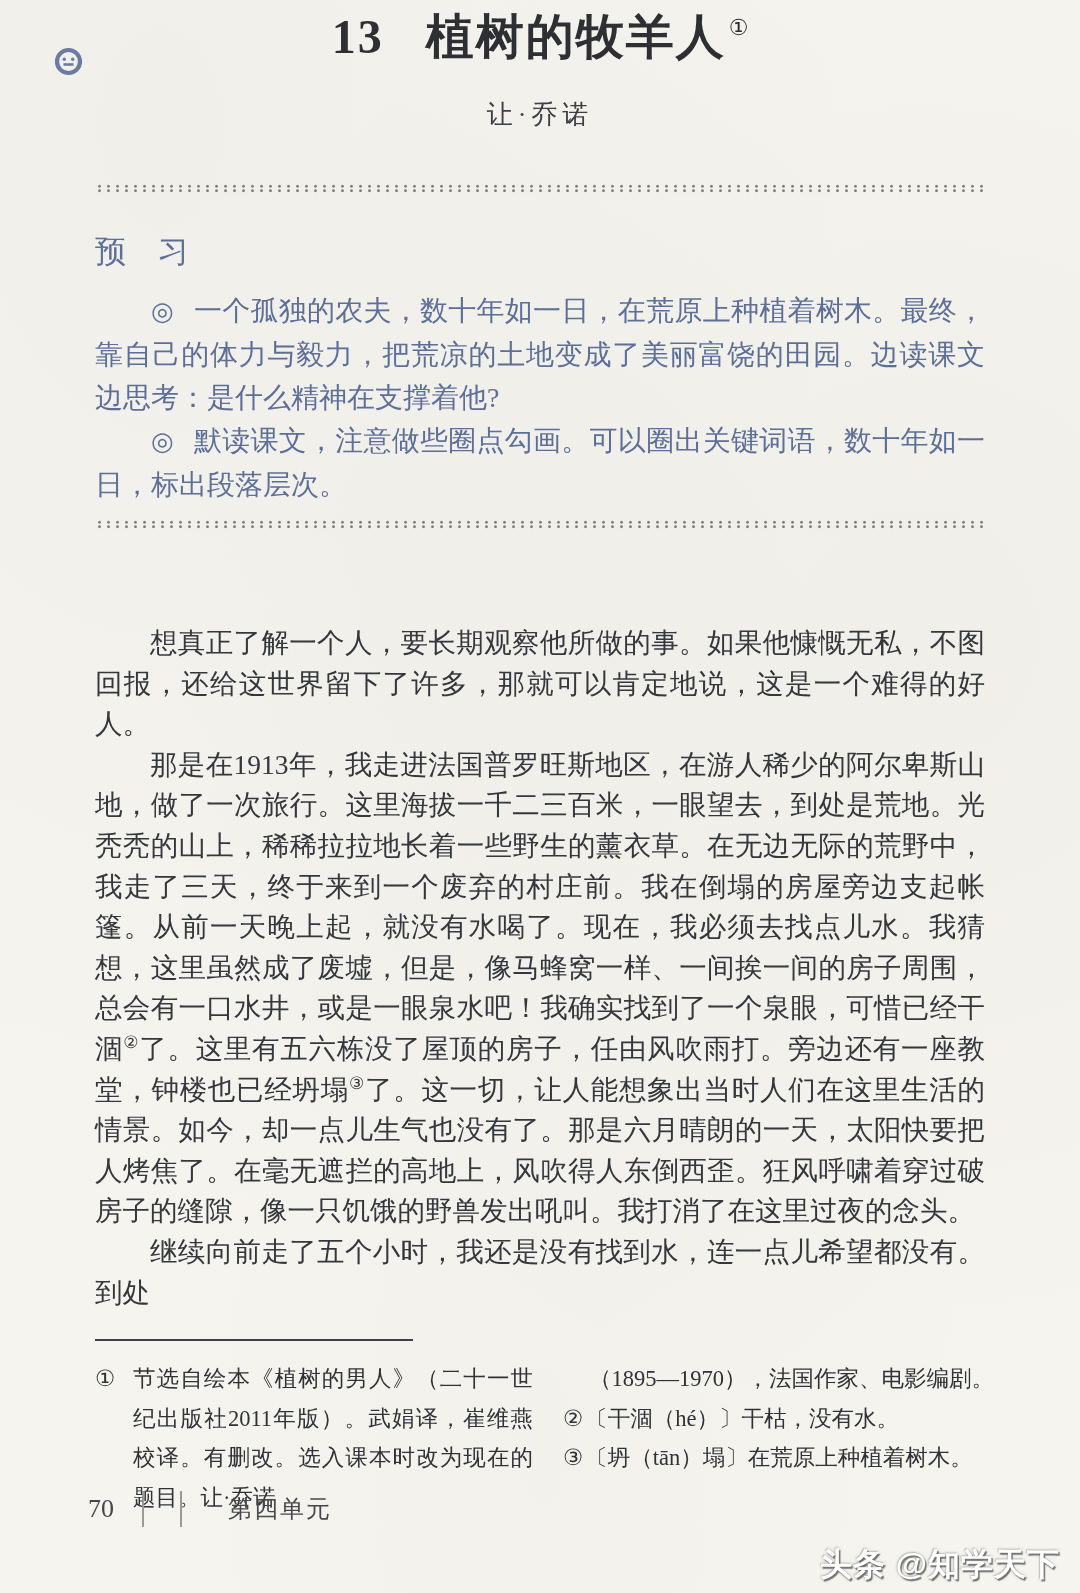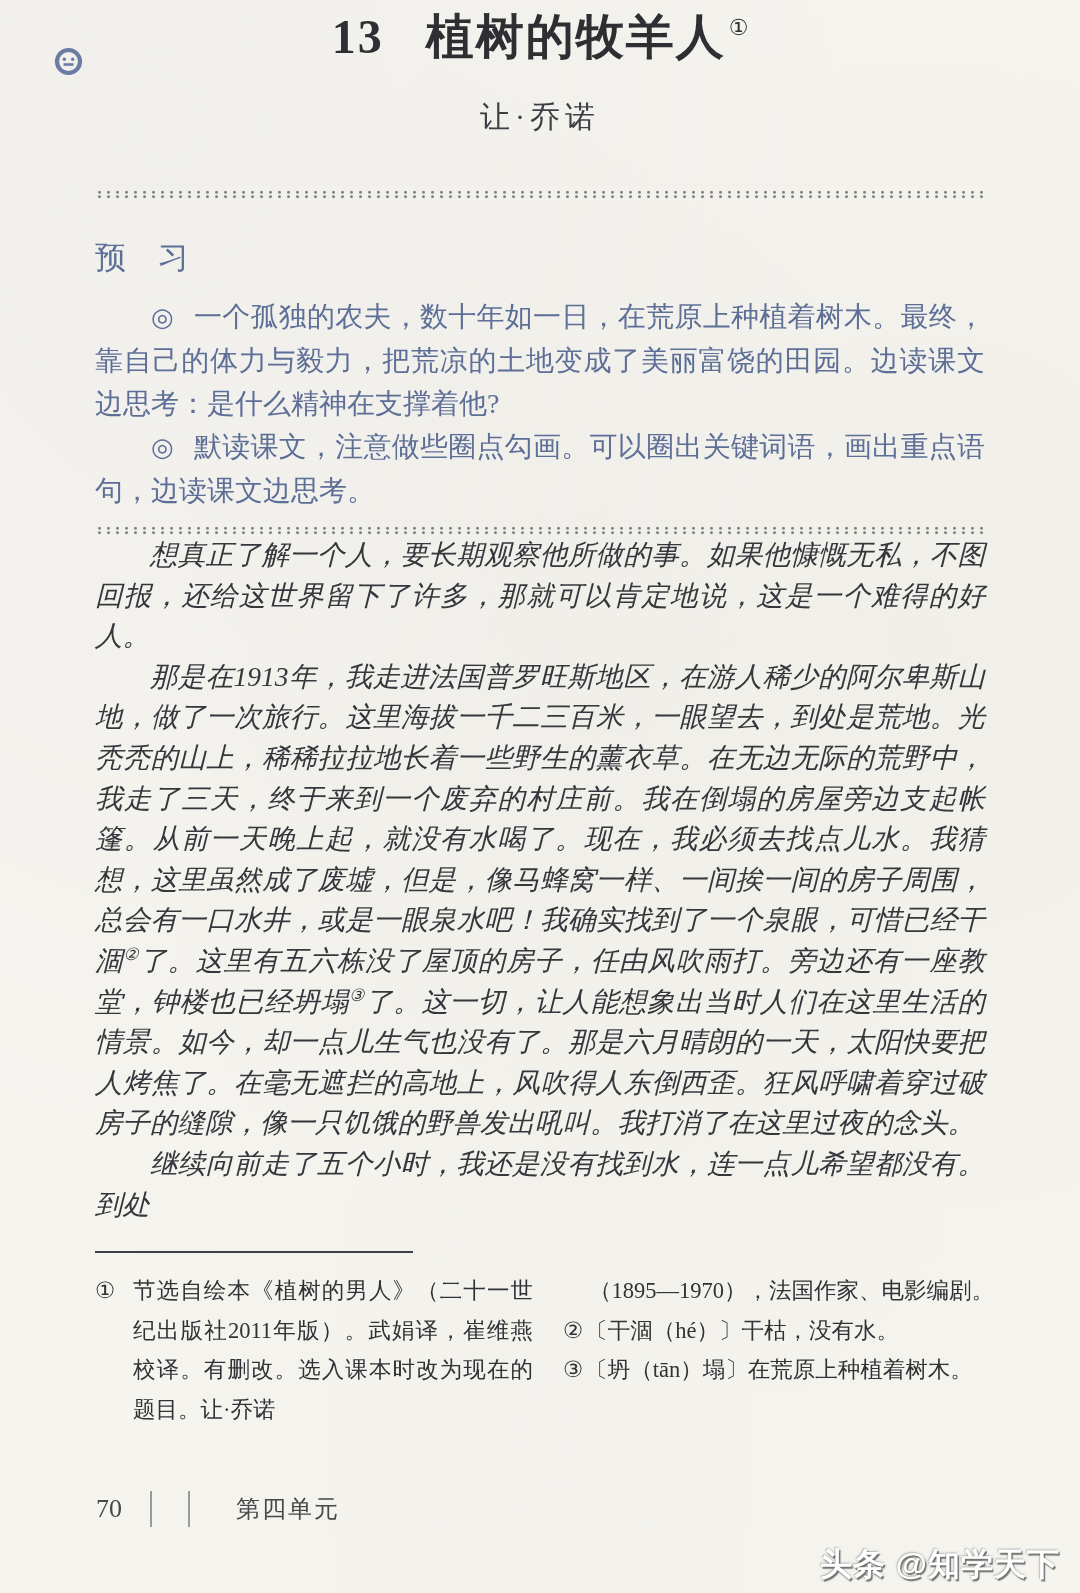--- a/index.html
+++ b/index.html
@@ -31,21 +31,21 @@
     letter-spacing:2px;
   }
   .title-row .lesson-num{margin-right:42px;}
   .title-row sup{
     font-size:22px;font-weight:400;
     vertical-align:18px;margin-left:3px;letter-spacing:0;
   }
   .author{
     margin-top:32px;
     text-align:center;
-    font-size:30px;color:#3c3f44;
+    font-size:26px;color:#3c3f44;
     letter-spacing:5px;
   }
   .content{margin:0 95px;width:890px;}
   .dots{
     height:9px;width:100%;
     background-image:radial-gradient(circle, #7b7b79 1.15px, transparent 1.55px);
     background-size:9px 4.5px;
     background-position:0 0;
   }
   .dots-1{margin-top:52px;}
@@ -63,21 +63,21 @@
     line-height:43px;
     text-align:justify;
     text-indent:2em;
     text-justify:inter-ideograph;
   }
   .preview p.first{margin-top:16px;}
   .preview .bullet{
     font-size:26px;
     margin-right:20px;
   }
-  .main-text{font-style:italic;}
+  .main-text{margin-top:94px;}
   .main-text p{
     margin:0;
     font-size:27.5px;
     line-height:40.6px;
     text-align:justify;
     text-indent:2em;
     color:#34373c;
   }
   .main-text sup{
     font-size:0.62em;
@@ -107,21 +107,20 @@
   }
   .fn-right{width:422px;}
   .fn-right .fn-line{white-space:nowrap;}
   .fn-right .fn-cont{padding-left:26px;}
   .fn-marker{margin-right:2px;}
   .footer{
     position:absolute;
     left:88px;bottom:66px;
     display:flex;align-items:center;
     color:#46484c;
-    margin-left:8px;
   }
   .footer .page-num{
     font-size:26px;width:40px;
   }
   .footer .v-div{
     width:2px;height:36px;background:#9a9a98;
     margin:0 22px 0 14px;
   }
   .footer .section{
     font-size:24px;letter-spacing:6px;width:228px;
@@ -161,21 +160,21 @@
 
   <div class="author">让·乔诺</div>
 
   <div class="content">
 
     <div class="dots dots-1"></div>
 
     <div class="preview">
       <div class="preview-heading">预 习</div>
       <p class="first"><span class="bullet">◎</span><span>一个孤独的农夫，数十年如一日，在荒原上种植着树木。最终，靠自己的体力与毅力，把荒凉的土地变成了美丽富饶的田园。边读课文边思考：是什么精神在支撑着他?</span></p>
-      <p><span class="bullet">◎</span><span>默读课文，注意做些圈点勾画。可以圈出关键词语，画出重点语句，边读课文边思考。</span></p>
+      <p><span class="bullet">◎</span><span>默读课文，注意做些圈点勾画。可以圈出关键词语，数十年如一日，标出段落层次。</span></p>
     </div>
 
     <div class="dots dots-2"></div>
 
     <div class="main-text">
       <p>想真正了解一个人，要长期观察他所做的事。如果他慷慨无私，不图回报，还给这世界留下了许多，那就可以肯定地说，这是一个难得的好人。</p>
       <p>那是在1913年，我走进法国普罗旺斯地区，在游人稀少的阿尔卑斯山地，做了一次旅行。这里海拔一千二三百米，一眼望去，到处是荒地。光秃秃的山上，稀稀拉拉地长着一些野生的薰衣草。在无边无际的荒野中，我走了三天，终于来到一个废弃的村庄前。我在倒塌的房屋旁边支起帐篷。从前一天晚上起，就没有水喝了。现在，我必须去找点儿水。我猜想，这里虽然成了废墟，但是，像马蜂窝一样、一间挨一间的房子周围，总会有一口水井，或是一眼泉水吧！我确实找到了一个泉眼，可惜已经干涸<sup>②</sup>了。这里有五六栋没了屋顶的房子，任由风吹雨打。旁边还有一座教堂，钟楼也已经坍塌<sup>③</sup>了。这一切，让人能想象出当时人们在这里生活的情景。如今，却一点儿生气也没有了。那是六月晴朗的一天，太阳快要把人烤焦了。在毫无遮拦的高地上，风吹得人东倒西歪。狂风呼啸着穿过破房子的缝隙，像一只饥饿的野兽发出吼叫。我打消了在这里过夜的念头。</p>
       <p>继续向前走了五个小时，我还是没有找到水，连一点儿希望都没有。到处</p>
     </div>
 

